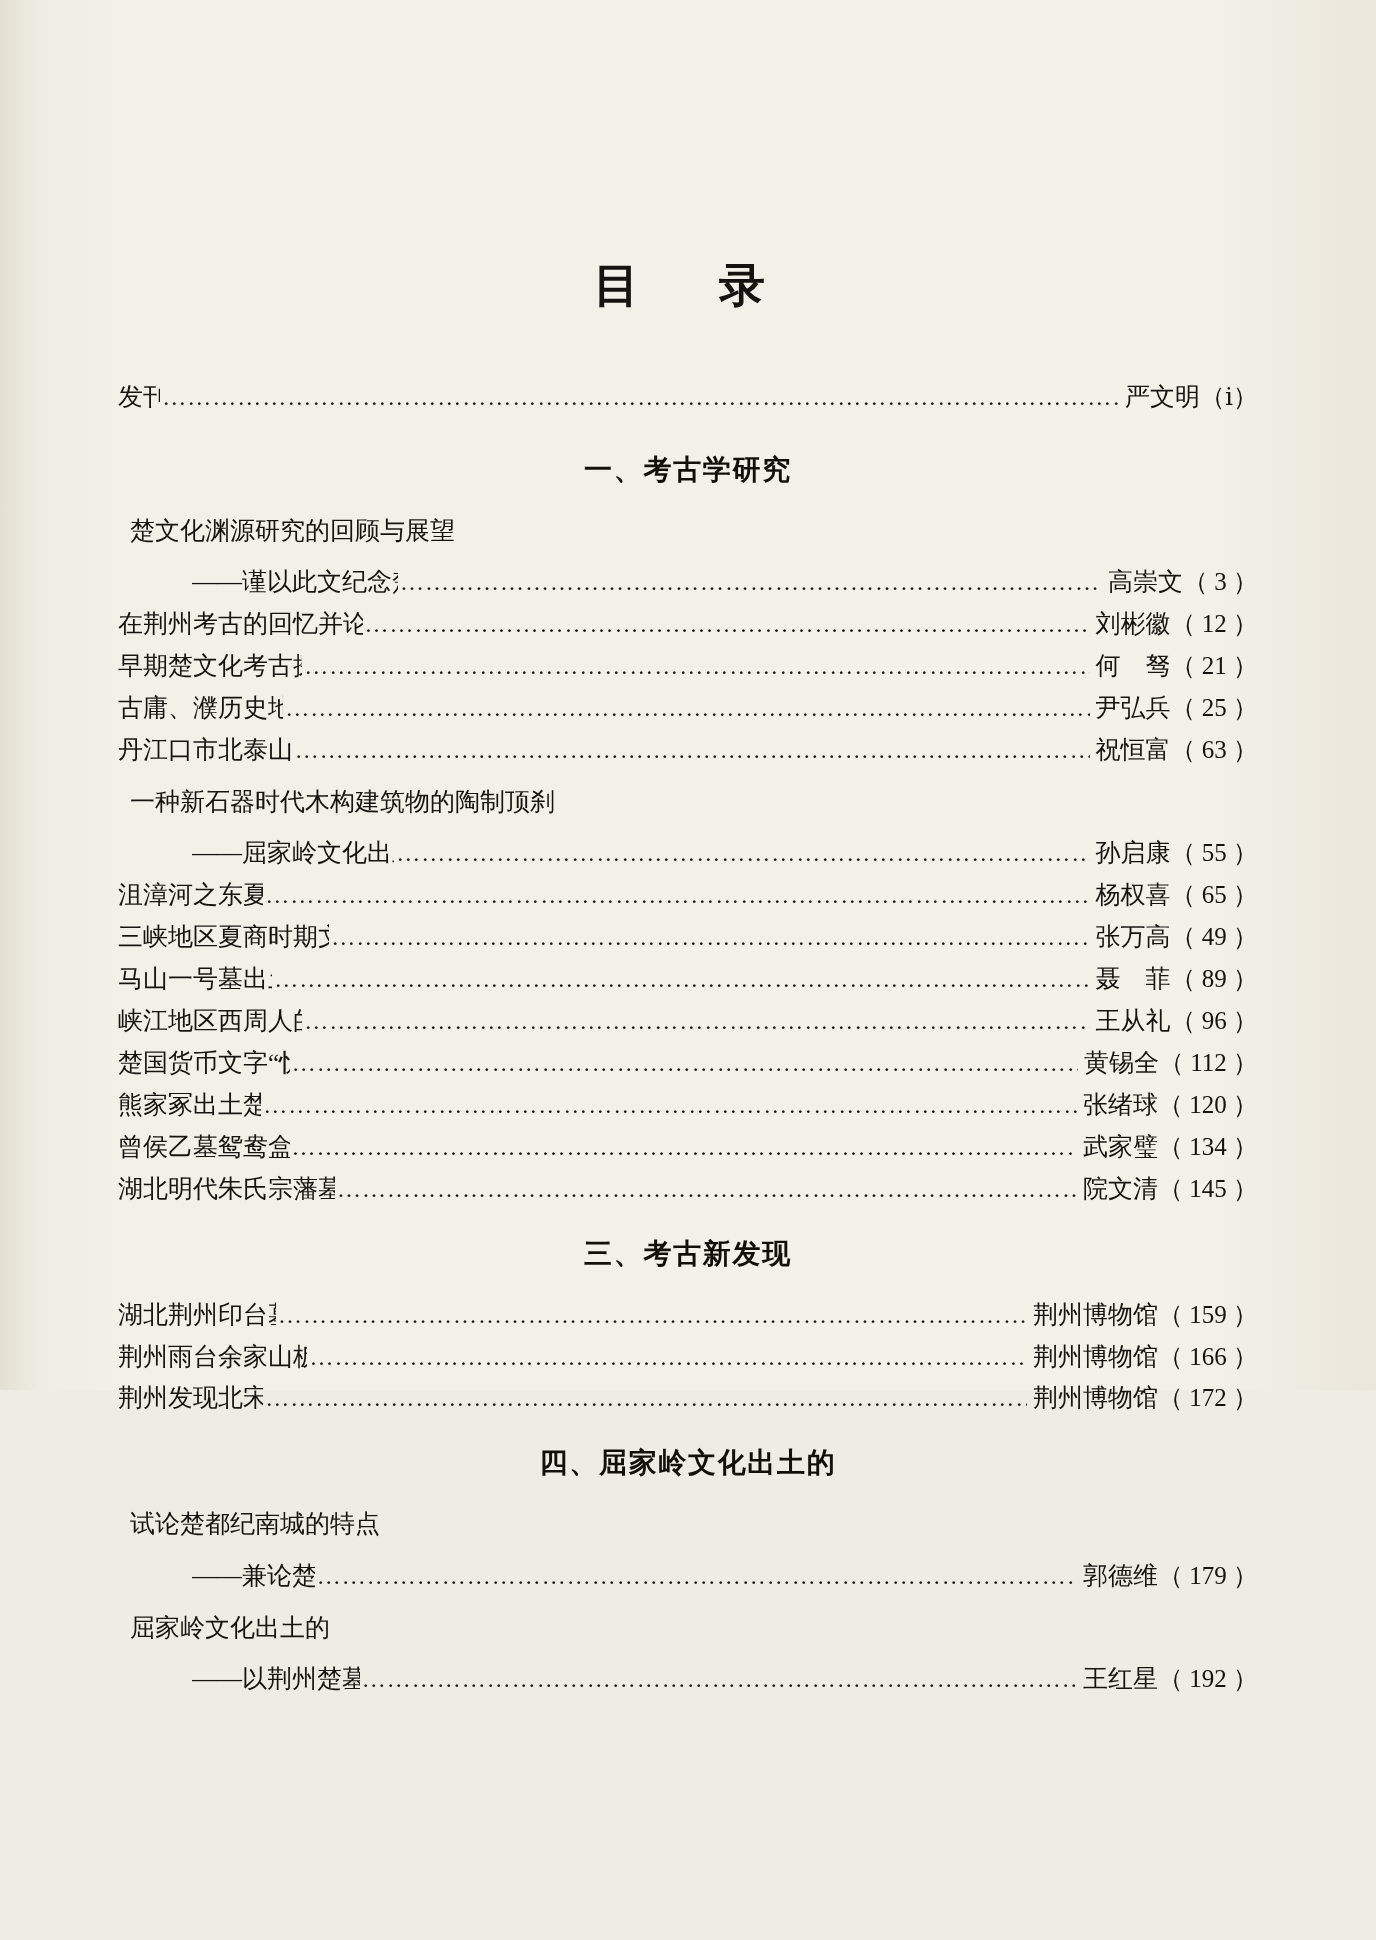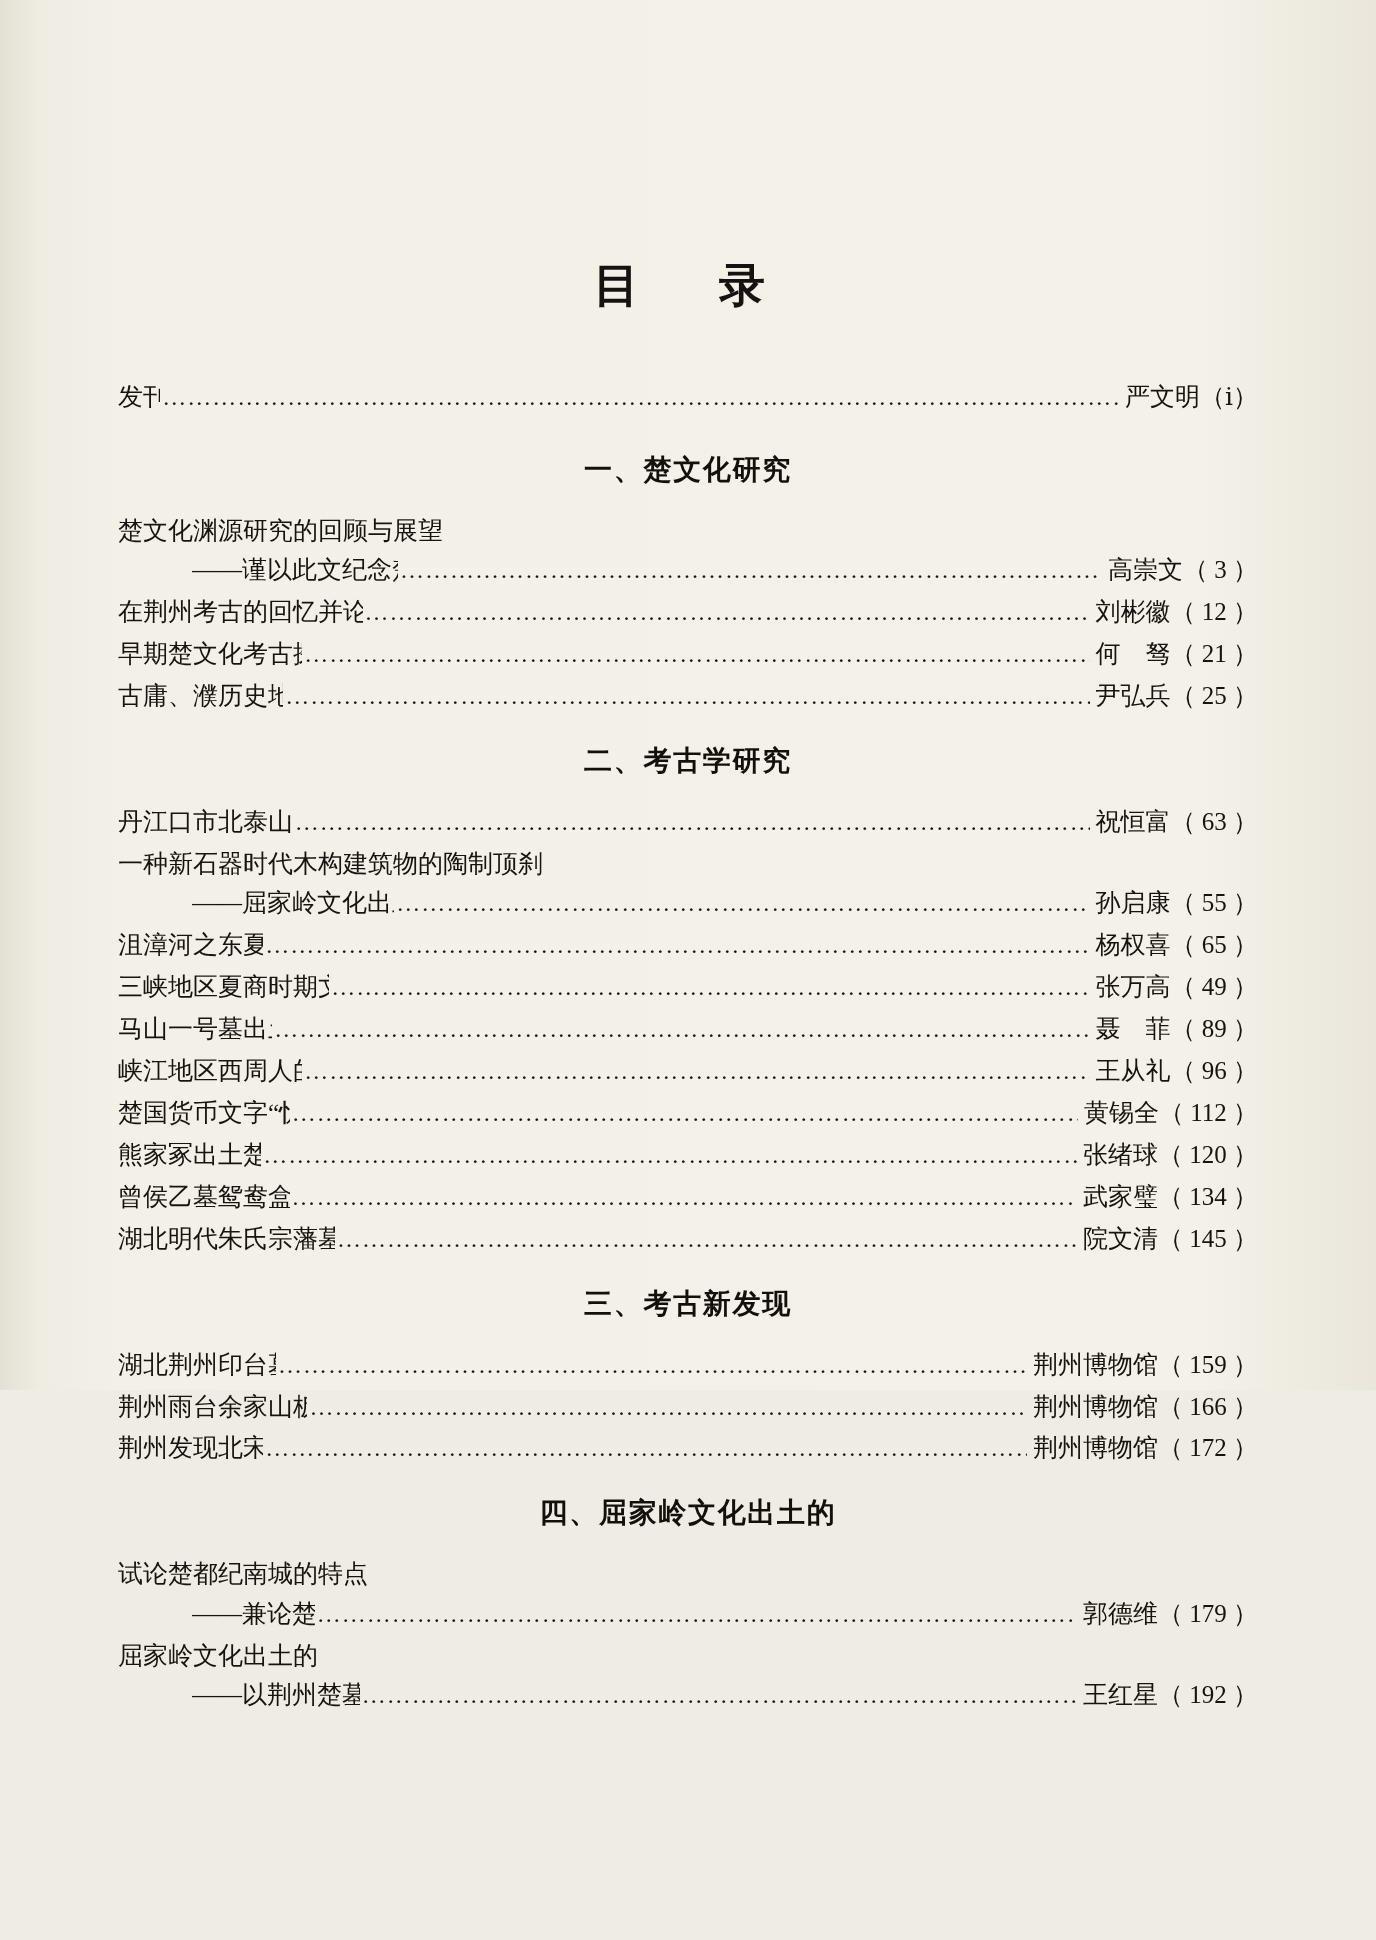--- a/index.html
+++ b/index.html
@@ -67,21 +67,21 @@
     padding-left: 6px;
   }
 
   .sub {
     padding-left: 74px;
   }
   .plain {
     font-size: 25px;
     color: #17140f;
     line-height: 1.58;
-    margin: 0;
+    margin: 12px;
     white-space: nowrap;
   }
   .section-head {
     text-align: center;
     font-size: 28px;
     font-weight: bold;
     color: #121009;
     letter-spacing: 0.06em;
     margin: 26px 0 22px 0;
   }
@@ -96,21 +96,21 @@
     <h1 class="toc-title">
       <span>目</span><span style="display:inline-block;width:62px"></span><span>录</span>
     </h1>
 
     <div class="list" id="toc-list">
         <div class="entry" style="margin-top: 60px;">
           <span class="title">发刊词</span>
           <span class="leader">……………………………………………………………………………………………………………………………………………………………………………………</span>
           <span class="author">严文明（ⅰ）</span>
         </div>
-        <div class="section-head" style="margin-top: 34px;">一、楚文化研究</div>
+        <div class="section-head" style="margin-top: 34px;">一、考古学研究</div>
         <div class="plain">楚文化渊源研究的回顾与展望</div>
         <div class="entry sub">
           <span class="title">——谨以此文纪念楚文化研究巨擘俞伟超先生</span>
           <span class="leader">……………………………………………………………………………………………………………………………………………………………………………………</span>
           <span class="author">高崇文（ 3 ）</span>
         </div>
         <div class="entry">
           <span class="title">在荆州考古的回忆并论及楚季钟与早期楚文化的探索</span>
           <span class="leader">……………………………………………………………………………………………………………………………………………………………………………………</span>
           <span class="author">刘彬徽（ 12 ）</span>
@@ -118,21 +118,20 @@
         <div class="entry">
           <span class="title">早期楚文化考古探索的理论思考点滴</span>
           <span class="leader">……………………………………………………………………………………………………………………………………………………………………………………</span>
           <span class="author">何　驽（ 21 ）</span>
         </div>
         <div class="entry">
           <span class="title">古庸、濮历史地理与早期楚文化</span>
           <span class="leader">……………………………………………………………………………………………………………………………………………………………………………………</span>
           <span class="author">尹弘兵（ 25 ）</span>
         </div>
-        <div class="section-head">二、考古学研究</div>
         <div class="entry">
           <span class="title">丹江口市北泰山庙遗址旧石器研究</span>
           <span class="leader">……………………………………………………………………………………………………………………………………………………………………………………</span>
           <span class="author">祝恒富（ 63 ）</span>
         </div>
         <div class="plain">一种新石器时代木构建筑物的陶制顶刹</div>
         <div class="entry sub">
           <span class="title">——屈家岭文化出土的“陶筒形器”之用途蠡测</span>
           <span class="leader">……………………………………………………………………………………………………………………………………………………………………………………</span>
           <span class="author">孙启康（ 55 ）</span>

